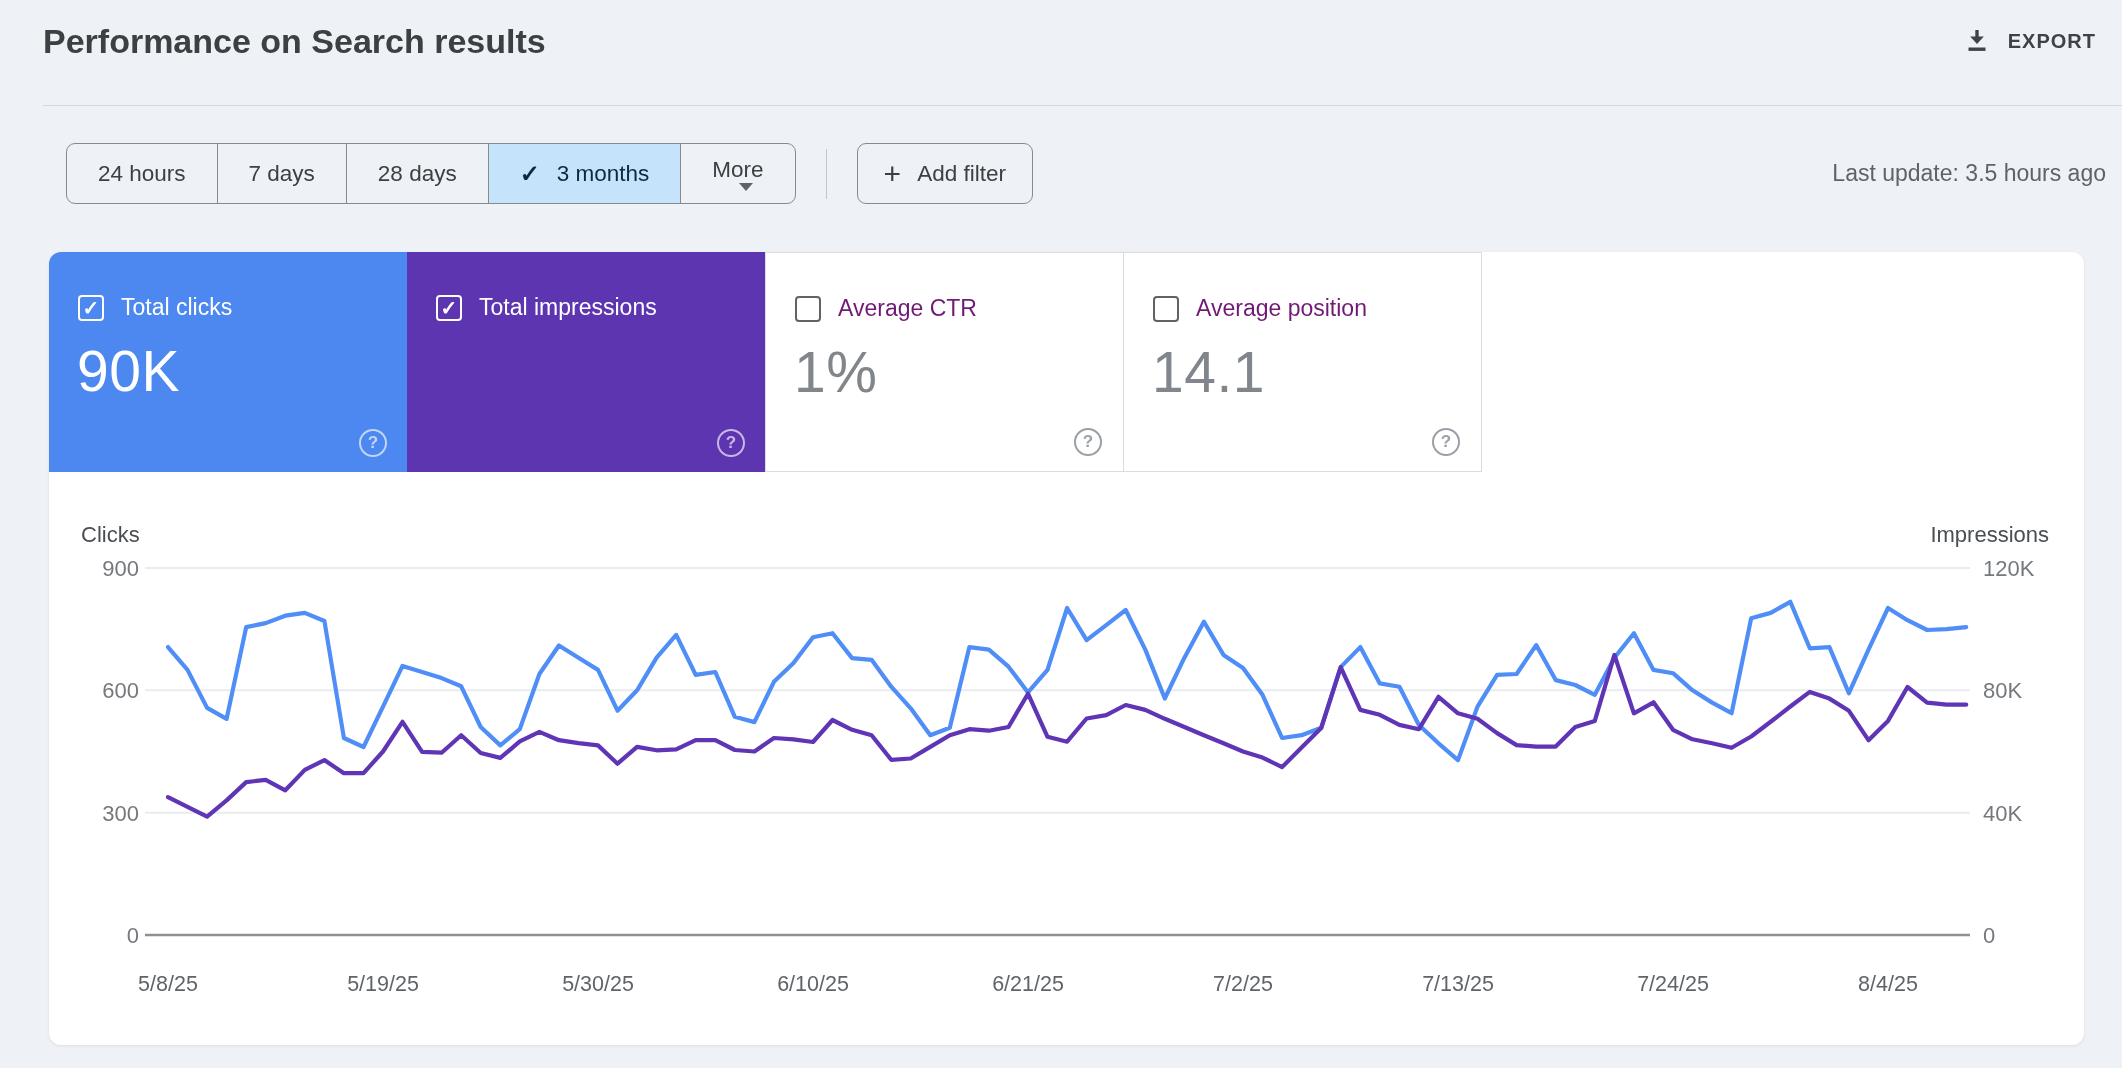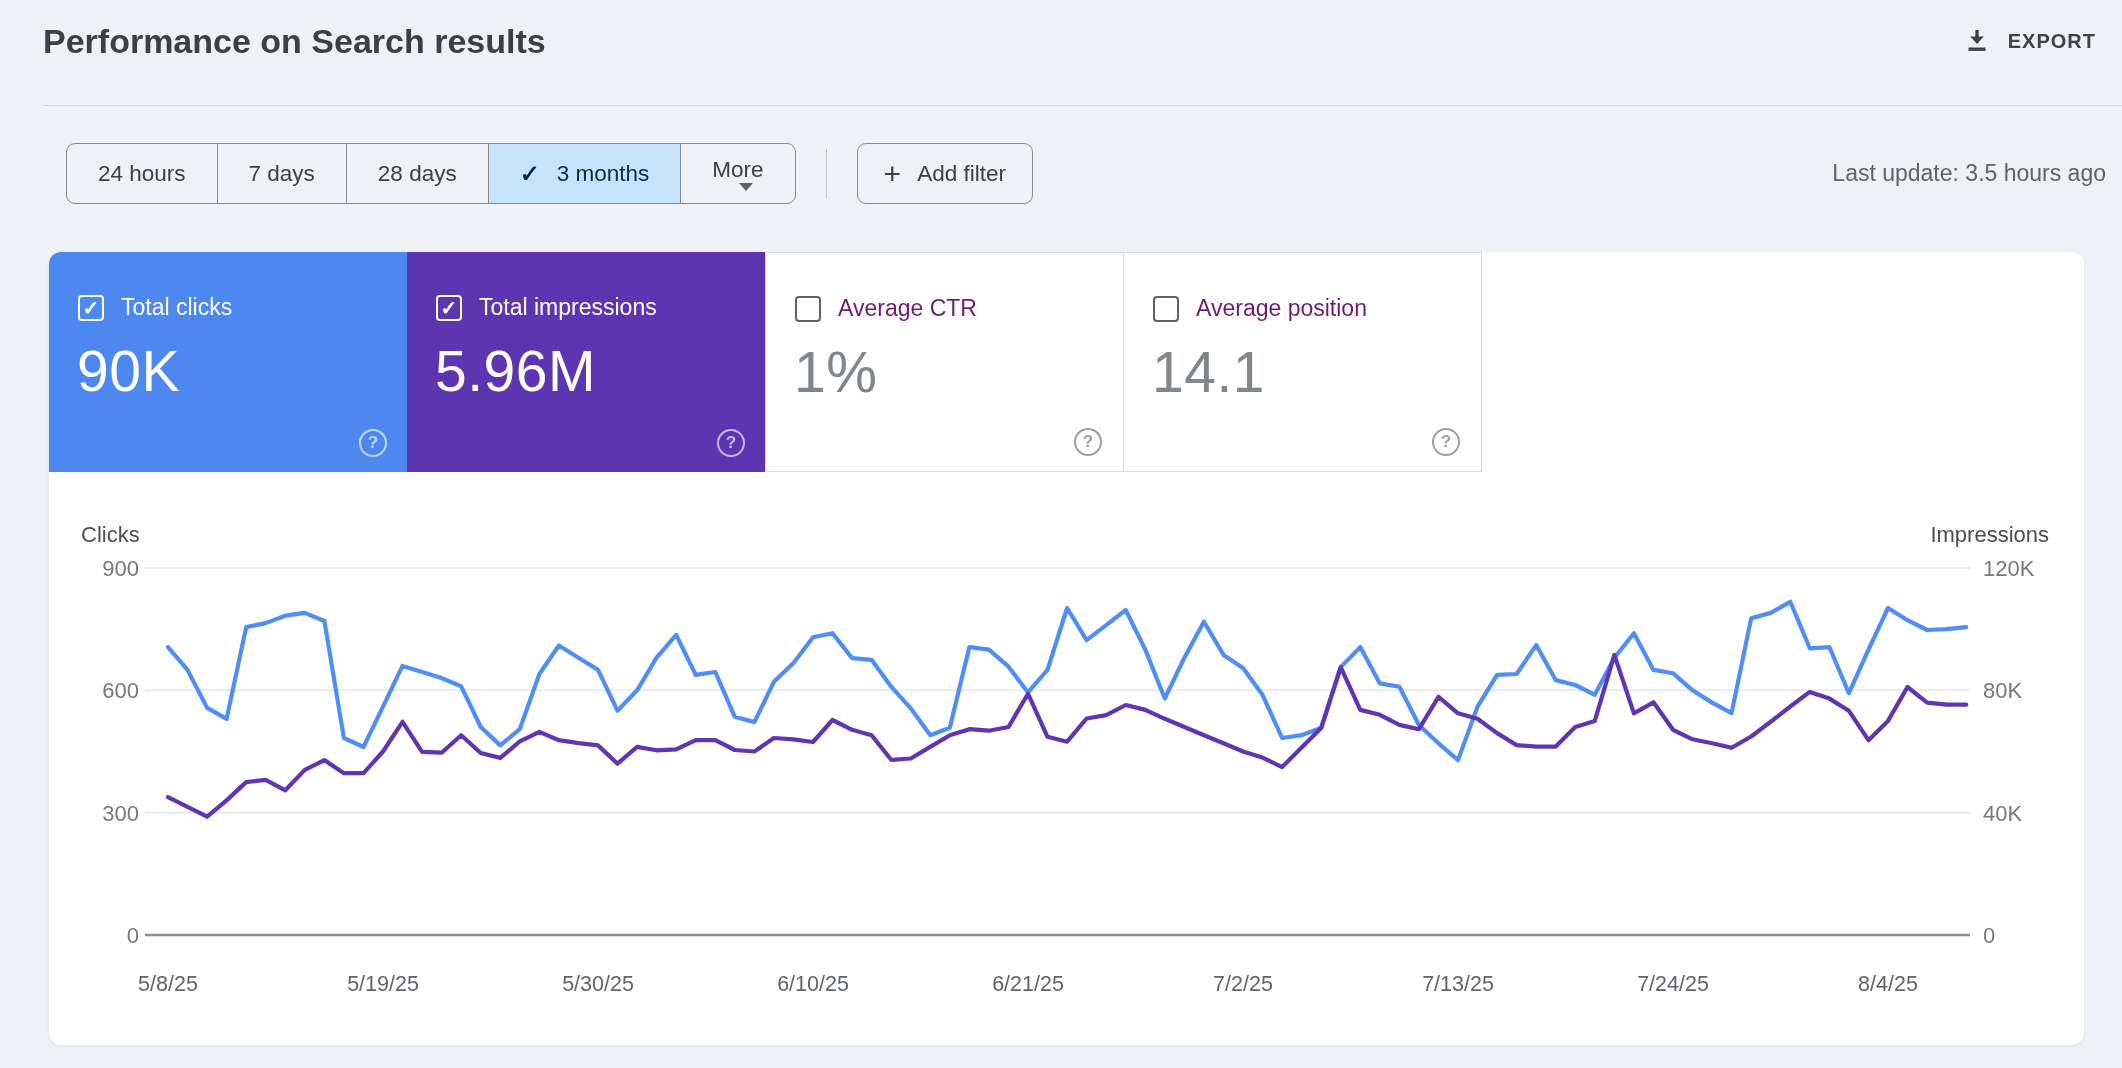--- a/index.html
+++ b/index.html
@@ -154,21 +154,20 @@
         <span class="metric-label">Total clicks</span>
       </div>
       <div class="metric-value">90K</div>
       <div class="help-icon">?</div>
     </div>
     <div class="card selected" style="background: rgb(94, 53, 177);">
       <div class="cb-row">
         <span class="checkbox">✓</span>
         <span class="metric-label">Total impressions</span>
       </div>
-      <div class="metric-value">5.96M</div>
       <div class="help-icon">?</div>
     </div>
     <div class="card">
       <div class="cb-row">
         <span class="checkbox"></span>
         <span class="metric-label">Average CTR</span>
       </div>
       <div class="metric-value">1%</div>
       <div class="help-icon">?</div>
     </div>

